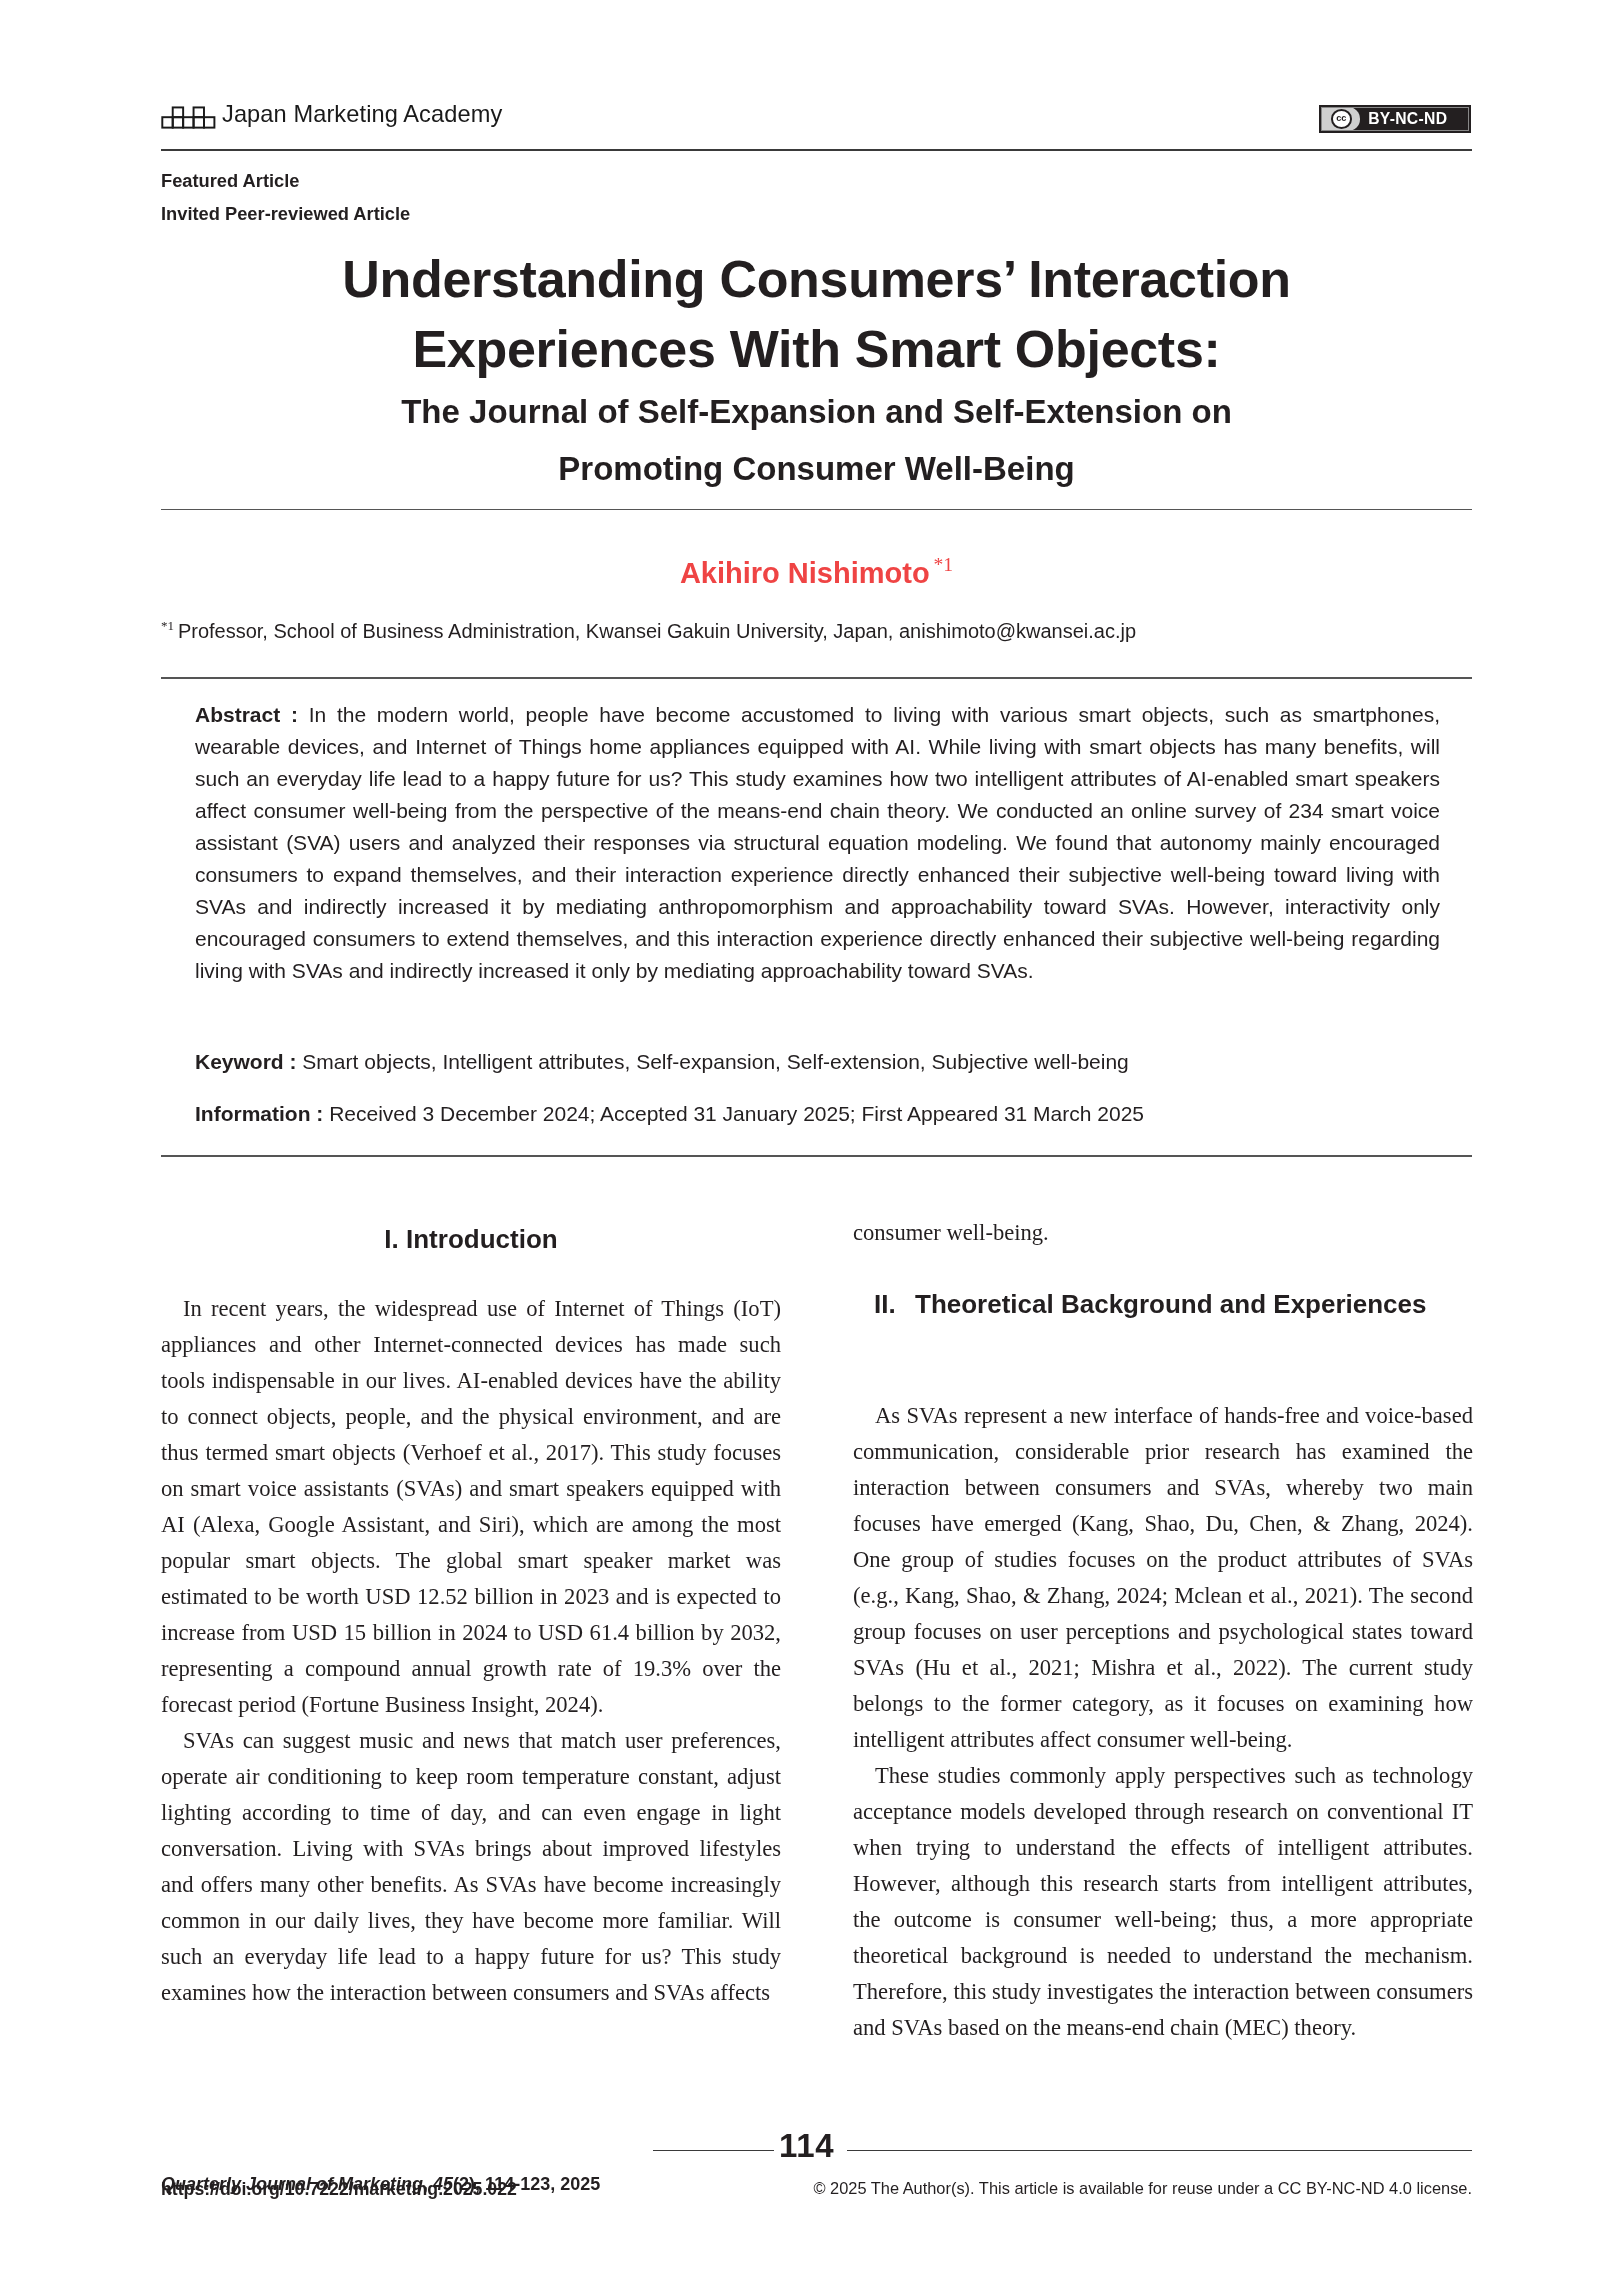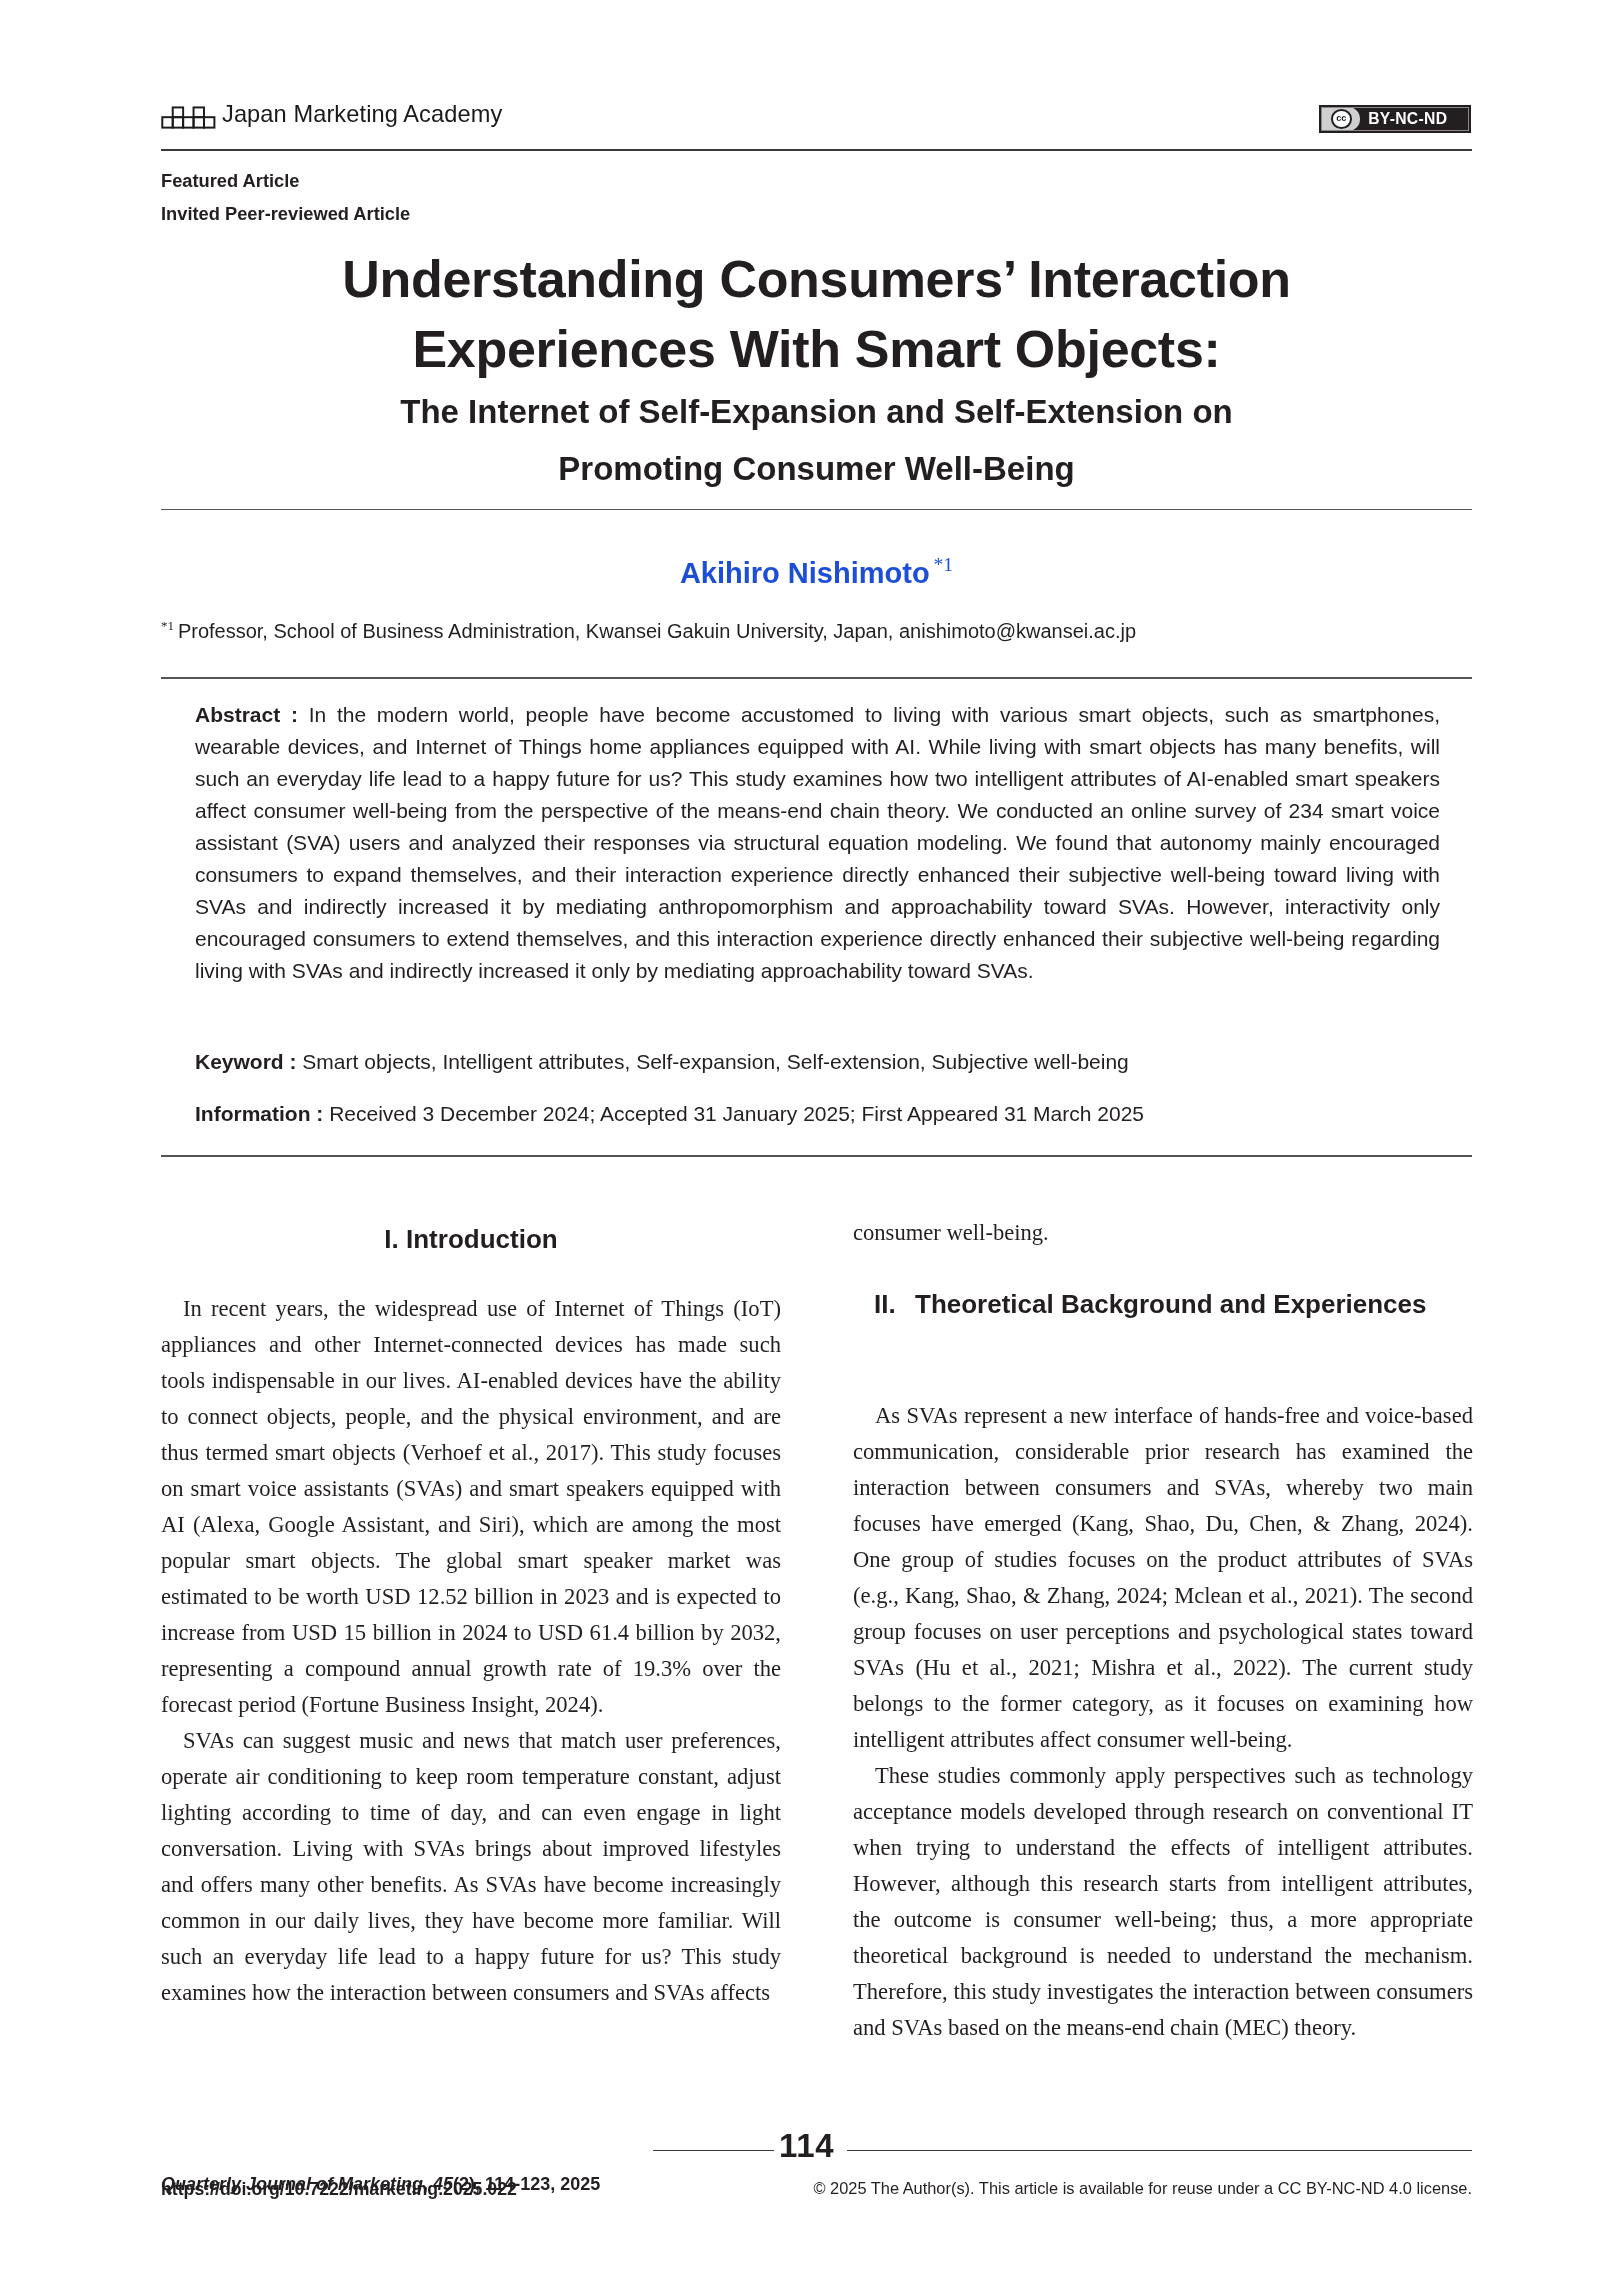--- a/index.html
+++ b/index.html
@@ -15,21 +15,21 @@
   .cc-circle { width: 38px; height: 23.6px; background: #cfcfcf; border-radius: 0 11.8px 11.8px 0; display: flex; align-items: center; justify-content: center; margin-left: 1.3px; }
   .cc-circle span { display: inline-block; width: 21px; height: 19.6px; border-radius: 50%; background: #fff; border: 2px solid #231f20; box-sizing: border-box; font-size: 9.2px; font-weight: 700; line-height: 15.7px; text-align: center; color: #231f20; }
   .cc-text { color: #fff; font-size: 15.7px; font-weight: 700; margin-left: 7.9px; letter-spacing: 0.3px; }
   .rule { left: 161px; width: 1311px; height: 2px; background: #3a3a3a; }
 
   .kicker { left: 161px; font-size: 18.3px; font-weight: 700; color: #231f20; }
 
   .title { left: 161px; width: 1311px; text-align: center; font-size: 52px; font-weight: 700; color: #231f20; letter-spacing: -0.3px; line-height: 1; }
   .subtitle { left: 161px; width: 1311px; text-align: center; font-size: 33px; font-weight: 700; color: #231f20; line-height: 1; }
 
-  .author { left: 161px; width: 1311px; text-align: center; font-size: 29px; font-weight: 700; color: #1d4ed8; }
+  .author { left: 161px; width: 1311px; text-align: center; font-size: 29px; font-weight: 700; color: #ef4444; }
   .author sup { font-family: "Liberation Serif", serif; font-weight: 400; font-size: 19.6px; vertical-align: 11.8px; margin-left: 3.9px; }
   .affil { left: 161px; font-size: 20px; color: #231f20; }
   .affil sup { font-family: "Liberation Serif", serif; font-size: 13px; vertical-align: 7.9px; margin-right: 3.9px; }
 
   .abstract { left: 195px; top: 699px; width: 1245px; font-size: 21px; line-height: 32px; text-align: justify; color: #231f20; }
   .abstract b, .meta-line b { font-weight: 700; }
   .meta-line { left: 195px; font-size: 21px; color: #231f20; }
 
   
   .col { width: 620px; font-size: 22.6px; line-height: 36px; text-align: justify; color: #231f20; }
@@ -77,21 +77,21 @@
   <div class="cc-text">BY-NC-ND</div>
 </div>
 
 <div class="abs rule" style="top:149px;"></div>
 
 <div class="abs kicker sans" style="top:170px;">Featured Article</div>
 <div class="abs kicker sans" style="top:203px;">Invited Peer-reviewed Article</div>
 
 <div class="abs title sans" style="top:253px;">Understanding Consumers’ Interaction</div>
 <div class="abs title sans" style="top:323px;">Experiences With Smart Objects:</div>
-<div class="abs subtitle sans" style="top:395px;">The Internet of Self-Expansion and Self-Extension on</div>
+<div class="abs subtitle sans" style="top:395px;">The Journal of Self-Expansion and Self-Extension on</div>
 <div class="abs subtitle sans" style="top:452px;">Promoting Consumer Well-Being</div>
 
 <div class="abs rule" style="top:509px; height:1.3px; background:#555;"></div>
 
 <div class="abs author sans" style="top:554px;">
   <span>Akihiro Nishimoto</span><sup>*1</sup>
 </div>
 <div class="abs affil sans" style="top:618px;">
   <sup>*1</sup><span>Professor, School of Business Administration, Kwansei Gakuin University, Japan, anishimoto@kwansei.ac.jp</span>
 </div>

